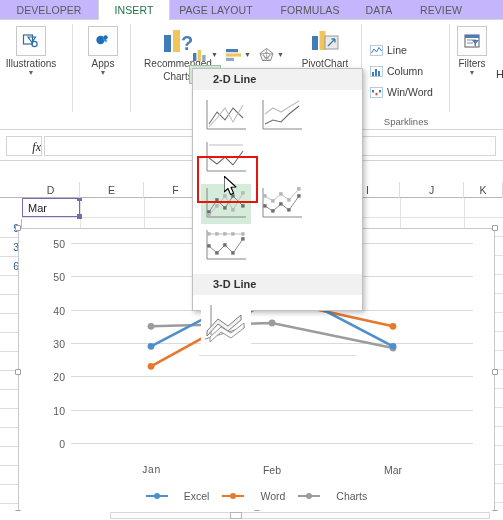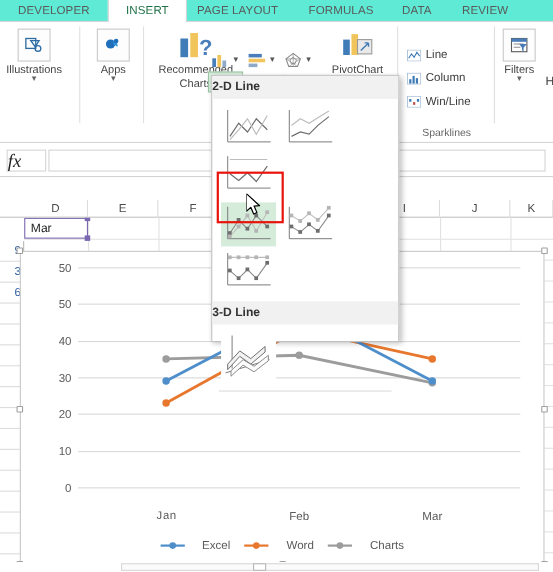--- a/index.html
+++ b/index.html
@@ -9,21 +9,21 @@
     font-family:"Liberation Sans", sans-serif;
     background:#ffffff;
     overflow:hidden;
     position:relative;
     -webkit-font-smoothing:antialiased;
   }
 
   
   .tabbar {
     position:absolute; left:0; top:0; width:503px; height:20px;
-    background:#5eead4;
+    background:#c4b5fd;
     border-bottom:1px solid #d4d4d4;
   }
   .tab {
     position:absolute; top:0; height:20px; line-height:20px;
     font-size:10.5px; color:#5a5a5a; letter-spacing:.1px;
     text-align:center; white-space:nowrap;
     padding:0 4px;
   }
   .tab.active {
     color:#1d7044; background:#ffffff;
@@ -67,21 +67,21 @@
 
   
   .fbar {
     position:absolute; left:0; top:131px; width:503px; height:30px;
     background:#ffffff; border-bottom:1px solid #d4d4d4;
   }
   .fx {
     position:absolute; left:6px; top:5px; width:36px; height:20px;
     border:1px solid #d4d4d4; background:#fff;
     font-family:"Liberation Serif", serif; font-style:italic;
-    font-size:17px; color:#222; text-align:left; line-height:20px;
+    font-size:12px; color:#222; text-align:right; line-height:20px;
   }
   .finput {
     position:absolute; left:44px; top:5px; width:452px; height:20px;
     border:1px solid #d4d4d4; background:#fff;
     font-size:11px; color:#222; padding:0 4px; line-height:19px;
   }
 
   
   .colhdr {
     position:absolute; left:0; top:182px; width:503px; height:16px;
@@ -141,21 +141,21 @@
 
   
   .dd {
     position:absolute; left:192px; top:68px; width:171px; height:243px;
     background:#ffffff; border:1px solid #c0c0c0;
     box-shadow:2px 2px 5px rgba(0,0,0,.25);
     z-index:50;
   }
   .ddhdr {
     height:21px; line-height:21px; background:#f1f1f1;
-    font-size:11px; font-weight:bold; color:#333; padding-left:0;
+    font-size:11px; font-weight:bold; color:#333; padding-left:20px;
   }
   .ddgrid { position:relative; padding:6px 7px 4px 7px; }
   .thumb {
     width:50px; height:40px; position:relative;
     display:inline-block; margin:0 1px 2px 1px; vertical-align:top;
     background:#fff;
   }
   .thumb.hot { background:#d4ecd9; }
   .redbox {
     position:absolute; border:2px solid #e8130b;
@@ -337,21 +337,21 @@
   </div>
   <div class="sparkrow" style="left:370px;top:66px;">
     <span class="si">
       <svg width="13" height="11" viewBox="0 0 13 11">
         <rect x=".5" y=".5" width="12" height="10" fill="none" stroke="#9bb7d4" stroke-width=".7"></rect>
         <rect x="2" y="3" width="2" height="2.5" fill="#3f7cb8"></rect>
         <rect x="5.5" y="5.8" width="2" height="2.5" fill="#c0504d"></rect>
         <rect x="9" y="3" width="2" height="2.5" fill="#3f7cb8"></rect>
       </svg>
     </span>
-    <span>Win/Line</span>
+    <span>Win/Word</span>
   </div>
   <div class="grplabel" style="left:366px;top:96px;width:80px;">Sparklines</div>
 
   <div class="grpsep" style="left:449px;"></div>
 
   <div class="bigbtn" style="left:452px;top:6px;width:40px;">
     <div class="bx">
       <svg width="20" height="20" viewBox="0 0 20 20">
         <rect x="3" y="4" width="14" height="12" fill="#fff" stroke="#5a5a5a" stroke-width="1"></rect>
         <rect x="3" y="4" width="14" height="3" fill="#4a7ebb"></rect>

